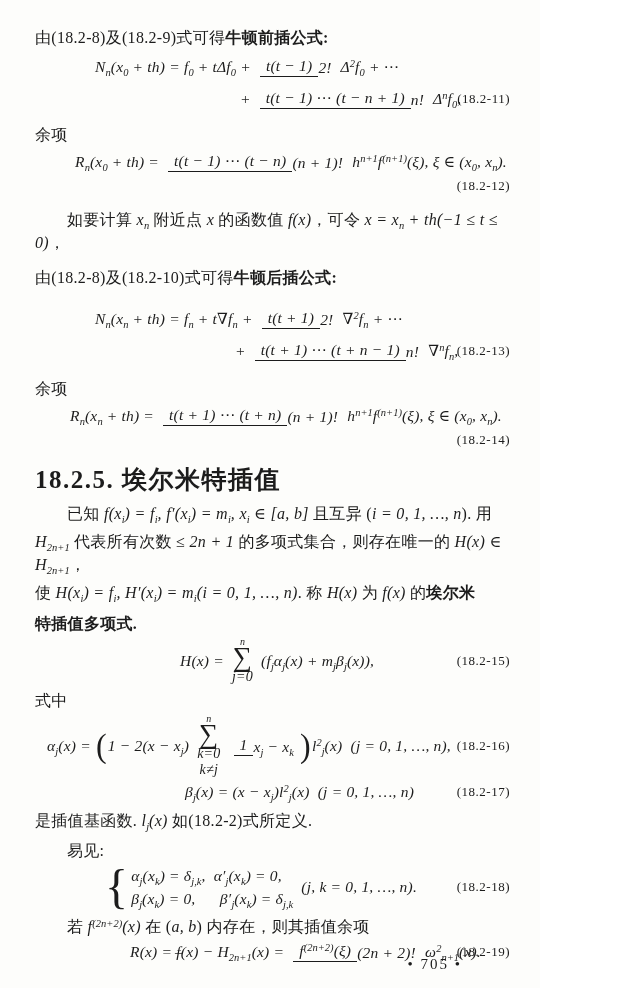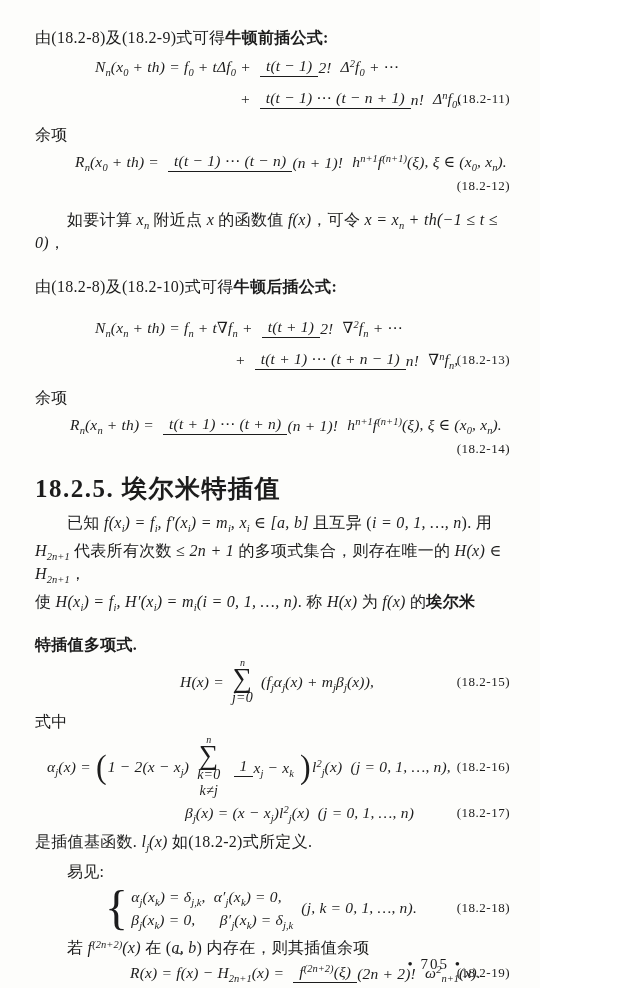--- a/index.html
+++ b/index.html
@@ -87,21 +87,21 @@
             <span class="fd">(n + 1)!</span>
           </span>
           <span class="mtx"> h<sup>n+1</sup>f<sup>(n+1)</sup>(ξ), ξ ∈ (x<sub>0</sub>, x<sub>n</sub>).</span>
         </span>
       </div>
       <div class="eqline" style="margin-top: 0px;">
         <span class="ebody"></span>
         <span class="eqnum">(18.2-12)</span>
       </div>
       <div class="pline indent" style="margin-top: 10px;"><span>如要计算 </span><span class="mi">x<sub>n</sub></span><span> 附近点 </span><span class="mi">x</span><span> 的函数值 </span><span class="mi">f(x)</span><span>，可令 </span><span class="mi">x = x<sub>n</sub> + th(−1 ≤ t ≤ 0)</span><span>，</span></div>
-      <div class="pline" style="margin-top: 21px;"><span>由(18.2-8)及(18.2-10)式可得</span><span class="bold ">牛顿后插公式:</span></div>
+      <div class="pline" style="margin-top: 12px;"><span>由(18.2-8)及(18.2-10)式可得</span><span class="bold ">牛顿后插公式:</span></div>
       <div class="eqline" style="margin-top: 18px;">
         <span class="ebody" style="margin-left: 60px;">
           <span class="mtx">N<sub>n</sub>(x<sub>n</sub> + th) = f<sub>n</sub> + t∇f<sub>n</sub> + </span>
           <span class="frac">
             <span class="fn">t(t + 1)</span>
             <span class="fd">2!</span>
           </span>
           <span class="mtx"> ∇<sup>2</sup>f<sub>n</sub> + ⋯</span>
         </span>
       </div>
@@ -128,21 +128,21 @@
         </span>
       </div>
       <div class="eqline" style="margin-top: 0px;">
         <span class="ebody"></span>
         <span class="eqnum">(18.2-14)</span>
       </div>
       <div class="sect">18.2.5. 埃尔米特插值</div>
       <div class="pline indent" style="margin-top: 8px;"><span>已知 </span><span class="mi">f(x<sub>i</sub>) = f<sub>i</sub>, f′(x<sub>i</sub>) = m<sub>i</sub>, x<sub>i</sub> ∈ [a, b]</span><span> 且互异 (</span><span class="mi">i = 0, 1, …, n</span><span>). 用</span></div>
       <div class="pline" style="margin-top: 5px;"><span class="mi">H<sub>2n+1</sub></span><span> 代表所有次数 ≤ </span><span class="mi">2n + 1</span><span> 的多项式集合，则存在唯一的 </span><span class="mi">H(x) ∈ H<sub>2n+1</sub></span><span>，</span></div>
       <div class="pline" style="margin-top: 5px;"><span>使 </span><span class="mi">H(x<sub>i</sub>) = f<sub>i</sub>, H′(x<sub>i</sub>) = m<sub>i</sub>(i = 0, 1, …, n)</span><span>. 称 </span><span class="mi">H(x)</span><span> 为 </span><span class="mi">f(x)</span><span> 的</span><span class="bold ">埃尔米</span></div>
-      <div class="pline" style="margin-top: 20px; font-family: Liberation Serif, serif;"><span class="bold ">特插值多项式.</span></div>
+      <div class="pline" style="margin-top: 8px; font-family: Liberation Serif, serif;"><span class="bold ">特插值多项式.</span></div>
       <div class="eqline" style="margin-top: 2px;">
         <span class="ebody" style="margin-left: 145px;">
           <span class="mtx">H(x) = </span>
           <span class="sum">
             <span class="st">n</span>
             <span class="sg">∑</span>
             <span class="sb">j=0</span>
           </span>
           <span class="mtx"> (f<sub>j</sub>α<sub>j</sub>(x) + m<sub>j</sub>β<sub>j</sub>(x)),</span>
         </span>

